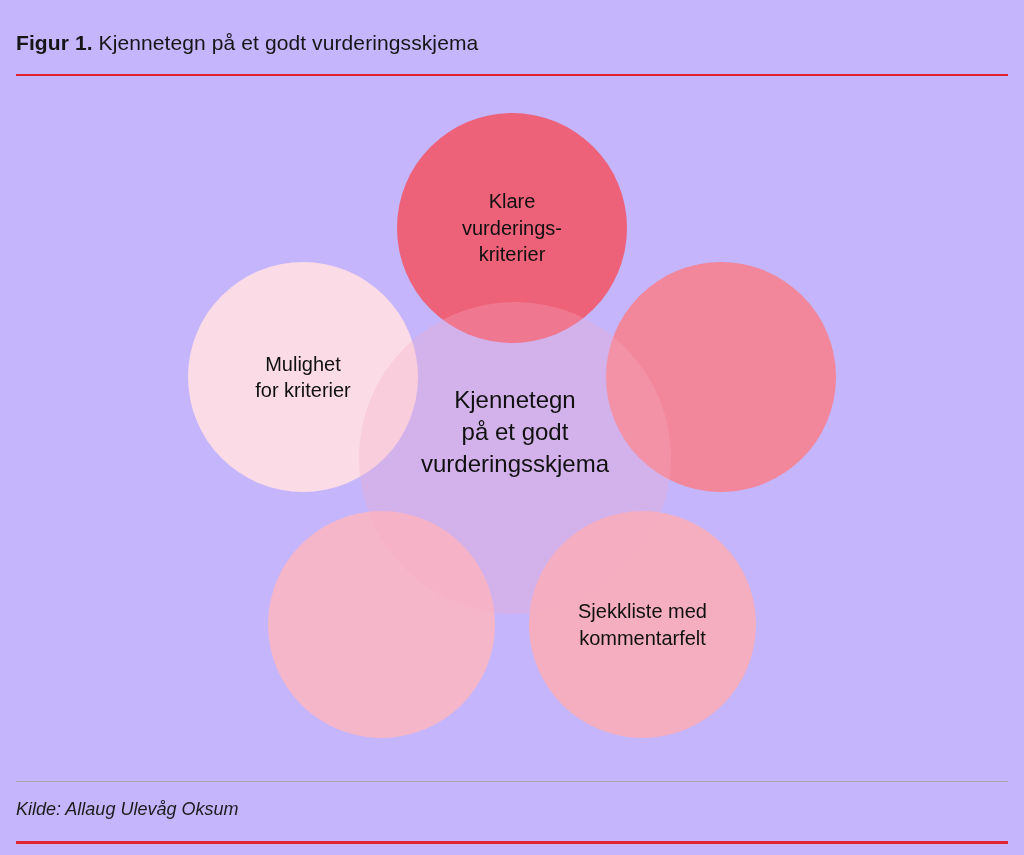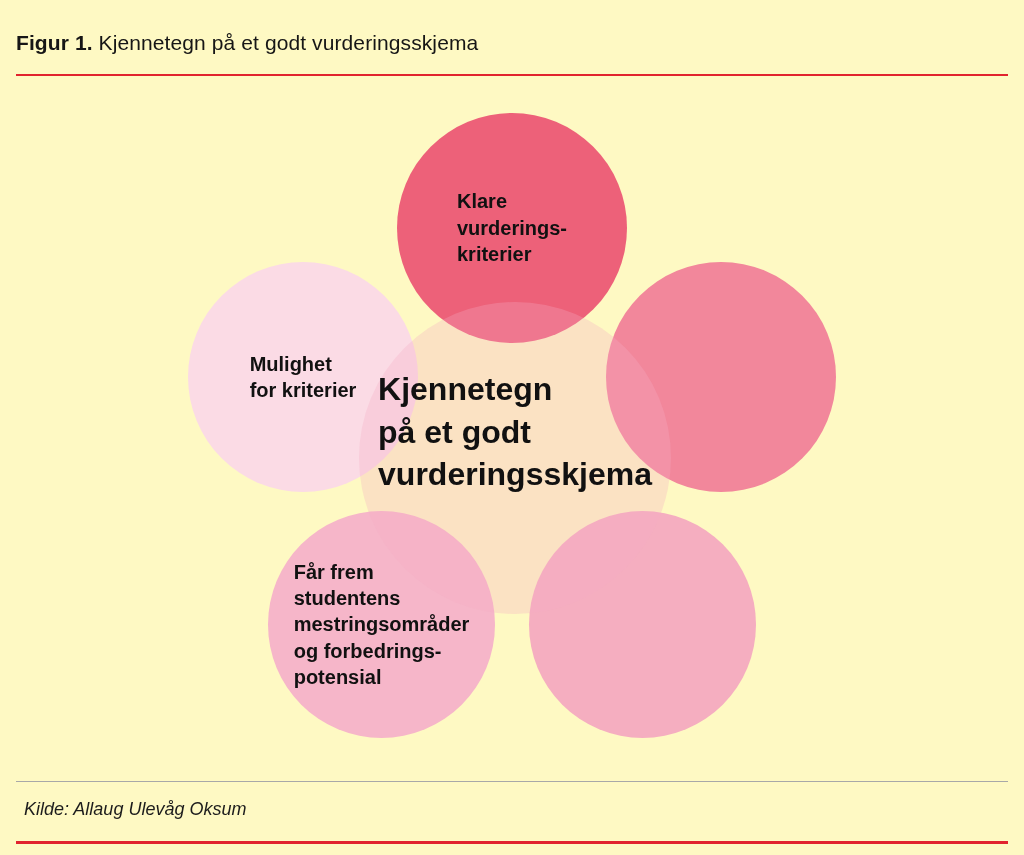--- a/index.html
+++ b/index.html
@@ -1,20 +1,20 @@
 <!DOCTYPE html>
 <html><head>
 <meta charset="utf-8">
 <style>
   html, body { margin: 0; padding: 0; background: #ffffff; }
   .page {
     position: relative;
     width: 1024px;
     height: 855px;
-    background: #fef9c3;
+    background: #c4b5fd;
     font-family: "Liberation Sans", sans-serif;
     color: #161616;
     overflow: hidden;
   }
 
   
   .figure-heading {
     position: absolute;
     left: 16px;
     top: 30px;
@@ -40,32 +40,33 @@
   .c-left         { left: 188px; top: 262px; width: 230px; height: 230px; }
   .c-center       { left: 359px; top: 302px; width: 312px; height: 312px; z-index: 2; }
 
   
   .label {
     position: absolute;
     z-index: 5;
     display: flex;
     align-items: center;
     justify-content: center;
+    text-align: center;
     white-space: pre-line;
-    font-weight: 700;
+    font-weight: 400;
     color: #111111;
     box-sizing: border-box;
   }
   .label.outer { font-size: 20px; line-height: 1.32; }
-  .label.center-lbl { font-size: 32px; line-height: 1.33; padding-bottom: 52px; }
+  .label.center-lbl { font-size: 24px; line-height: 1.33; padding-bottom: 52px; }
 
   
   .source-line {
     position: absolute;
-    left: 24px;
+    left: 16px;
     top: 799px;
     font-size: 18px;
     font-style: italic;
     font-weight: 400;
     color: #1c1c1c;
   }
 </style>
 </head>
 <body>
 
@@ -80,25 +81,22 @@
   <div class="circle c-top" style="background: rgb(237, 97, 121);"></div>
   <div class="circle c-right" style="background: rgb(242, 135, 155);"></div>
   <div class="circle c-bottom-right" style="background: rgb(245, 174, 192);"></div>
   <div class="circle c-bottom-left" style="background: rgb(246, 182, 201);"></div>
   <div class="circle c-left" style="background: rgb(251, 219, 229);"></div>
   <div class="circle c-center" style="background: rgba(244, 172, 196, 0.3);"></div>
 
   <div class="label outer c-top">Klare
 vurderings-
 kriterier</div>
-  <div class="label outer c-bottom-left">Får frem
-studentens
-mestringsområder
-og forbedrings-
-potensial</div>
+  <div class="label outer c-bottom-right">Sjekkliste med
+kommentarfelt</div>
   <div class="label outer c-left">Mulighet
 for kriterier</div>
   <div class="label center-lbl c-center">Kjennetegn
 på et godt
 vurderingsskjema</div>
 
   <div class="rule gray" style="background: rgb(168, 168, 168);"></div>
   <div class="source-line">Kilde: Allaug Ulevåg Oksum</div>
   <div class="rule red-bottom" style="background: rgb(225, 35, 46);"></div>
 

